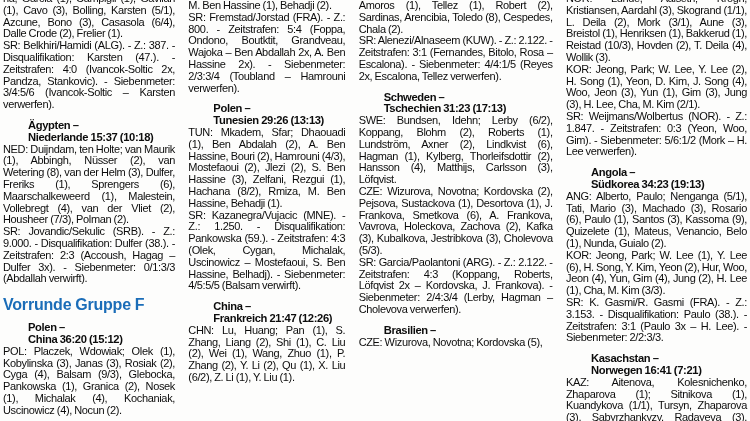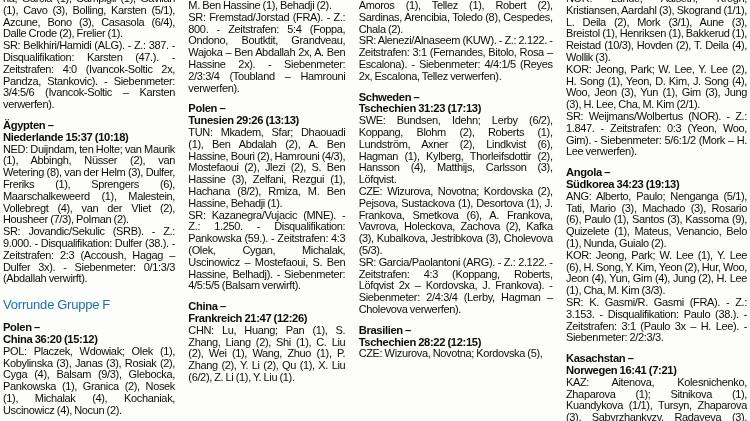--- a/index.html
+++ b/index.html
@@ -20,23 +20,23 @@
   .col:nth-child(2){width:157px;}
   .col:nth-child(3){width:194px;}
   .col:nth-child(4){width:181px;}
   .para{
     margin:0;text-align:justify;text-justify:inter-word;
     font-weight:400;
   }
   .para .b{font-weight:400;}
   .clip-top{margin-top:-7px;}
   .match-title{font-weight:700;margin-top:9px;font-size:11.2px;}
-  .match-title div{text-align:left;}
+  .match-title div{text-align:left;margin-left:25px;}
   .group-heading{
-    font-weight:400;font-size:13px;line-height:16px;
+    font-weight:700;font-size:16px;line-height:16px;
     margin:12px 0 4px 0;letter-spacing:-0.2px;
   }
 </style>
 </head>
 <body>
 
 <div class="page">
     <div class="col">
       <div class="para clip-top"><span class="n">na, Garcia (1), Campigli (1), Gavilan (1), Cavo (3), Bolling, Karsten (5/1), Azcune, Bono (3), Casasola (6/4), Dalle Crode (2), Frelier (1).</span></div>
       <div class="para"><span class="b">SR:</span><span class="n"> Belkhiri/Hamidi (ALG). - </span><span class="b">Z.:</span><span class="n"> 387. - </span><span class="b">Disqualifikation:</span><span class="n"> Karsten (47.). - </span><span class="b">Zeitstrafen:</span><span class="n"> 4:0 (Ivancok-Soltic 2x, Pandza, Stankovic). - </span><span class="b">Siebenmeter:</span><span class="n"> 3/4:5/6 (Ivancok-Soltic – Karsten verwerfen).</span></div>
@@ -73,21 +73,20 @@
       <div class="para"><span class="b">SR:</span><span class="n"> Alenezi/Alnaseem (KUW). - </span><span class="b">Z.:</span><span class="n"> 2.122. - </span><span class="b">Zeitstrafen:</span><span class="n"> 3:1 (Fernandes, Bitolo, Rosa – Escalona). - </span><span class="b">Siebenmeter:</span><span class="n"> 4/4:1/5 (Reyes 2x, Escalona, Tellez verwerfen).</span></div>
       <div class="match-title">
         <div>Schweden –</div>
         <div>Tschechien 31:23 (17:13)</div>
       </div>
       <div class="para"><span class="b">SWE:</span><span class="n"> Bundsen, Idehn; Lerby (6/2), Koppang, Blohm (2), Roberts (1), Lundström, Axner (2), Lindkvist (6), Hagman (1), Kylberg, Thorleifsdottir (2), Hansson (4), Matthijs, Carlsson (3), Löfqvist.</span></div>
       <div class="para"><span class="b">CZE:</span><span class="n"> Wizurova, Novotna; Kordovska (2), Pejsova, Sustackova (1), Desortova (1), J. Frankova, Smetkova (6), A. Frankova, Vavrova, Holeckova, Zachova (2), Kafka (3), Kubalkova, Jestribkova (3), Cholevova (5/3).</span></div>
       <div class="para"><span class="b">SR:</span><span class="n"> Garcia/Paolantoni (ARG). - </span><span class="b">Z.:</span><span class="n"> 2.122. - </span><span class="b">Zeitstrafen:</span><span class="n"> 4:3 (Koppang, Roberts, Löfqvist 2x – Kordovska, J. Frankova). - </span><span class="b">Siebenmeter:</span><span class="n"> 2/4:3/4 (Lerby, Hagman – Cholevova verwerfen).</span></div>
       <div class="match-title">
         <div>Brasilien –</div>
-        <div>Tschechien 28:22 (12:15)</div>
       </div>
       <div class="para"><span class="b">CZE:</span><span class="n"> Wizurova, Novotna; Kordovska (5),</span></div>
     </div>
     <div class="col">
       <div class="para clip-top"><span class="b">NOR:</span><span class="n"> Lunde, Aalseth; Krogh, Kristiansen, Aardahl (3), Skogrand (1/1), L. Deila (2), Mork (3/1), Aune (3), Breistol (1), Henriksen (1), Bakkerud (1), Reistad (10/3), Hovden (2), T. Deila (4), Wollik (3).</span></div>
       <div class="para"><span class="b">KOR:</span><span class="n"> Jeong, Park; W. Lee, Y. Lee (2), H. Song (1), Yeon, D. Kim, J. Song (4), Woo, Jeon (3), Yun (1), Gim (3), Jung (3), H. Lee, Cha, M. Kim (2/1).</span></div>
       <div class="para"><span class="b">SR:</span><span class="n"> Weijmans/Wolbertus (NOR). - </span><span class="b">Z.:</span><span class="n"> 1.847. - </span><span class="b">Zeitstrafen:</span><span class="n"> 0:3 (Yeon, Woo, Gim). - </span><span class="b">Siebenmeter:</span><span class="n"> 5/6:1/2 (Mork – H. Lee verwerfen).</span></div>
       <div class="match-title">
         <div>Angola –</div>
         <div>Südkorea 34:23 (19:13)</div>

